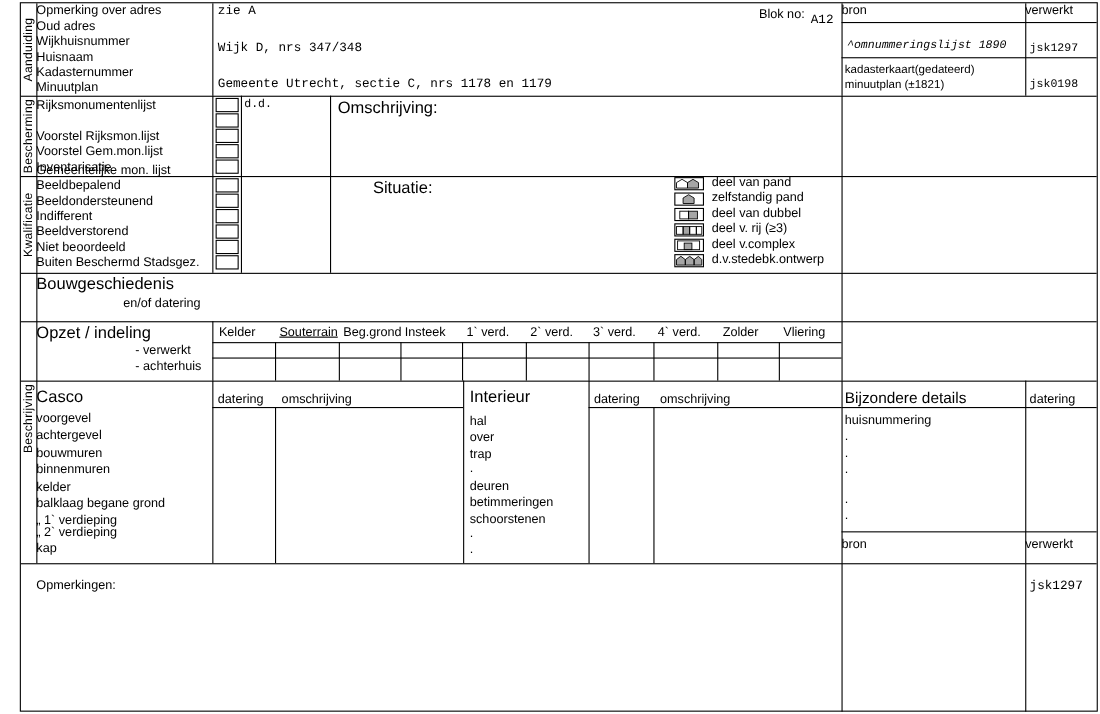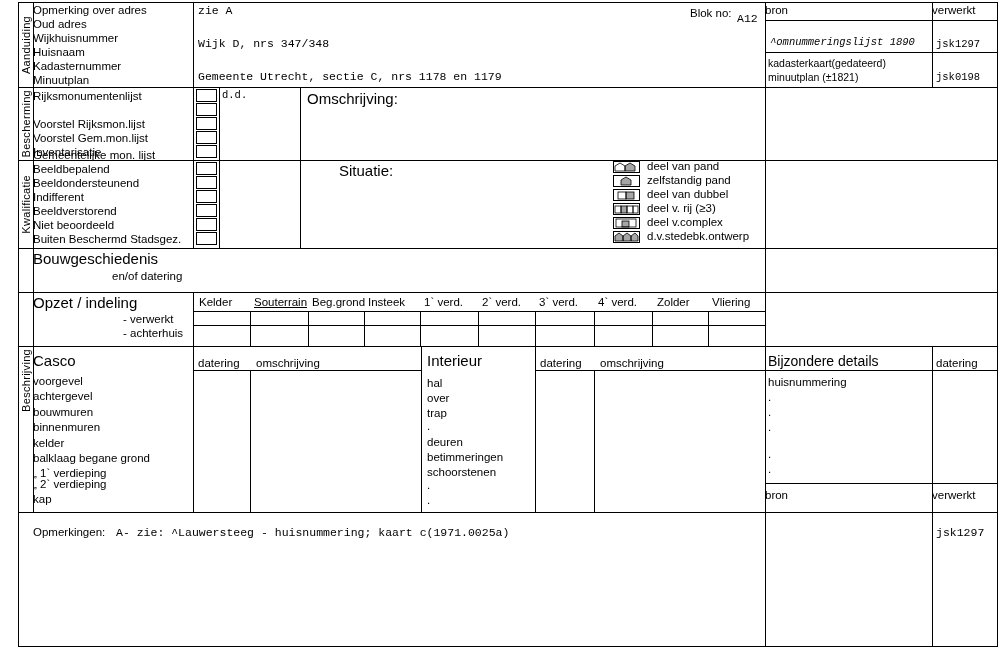--- a/index.html
+++ b/index.html
@@ -281,19 +281,18 @@
   <div class="abs lbl" style="left:768px; top:421px;">.</div>
   <div class="abs lbl" style="left:768px; top:448px;">.</div>
   <div class="abs lbl" style="left:768px; top:463px;">.</div>
 
   <div class="abs hline" style="left:765px; top:483px; width:232px;"></div>
   <div class="abs lbl ctr" style="left:765px; top:489px; width:167px;">bron</div>
   <div class="abs lbl ctr" style="left:932px; top:489px; width:65px;">verwerkt</div>
   <div class="abs hline" style="left:19px; top:512px; width:978px;"></div>
 
   <div class="abs lbl" style="left:33px; top:526px;">Opmerkingen:</div>
-  <div class="abs mono" style="left:116px; top:526px;">A- zie: ^Lauwersteeg - huisnummering; kaart c(1971.0025a)</div>
   <div class="abs mono" style="left:936px; top:526px;">jsk1297</div>
 
   <div class="abs vline" style="left:765px; top:512px; height:135px;"></div>
   <div class="abs vline" style="left:932px; top:512px; height:135px;"></div>
 
 </div>
 
 </body></html>

